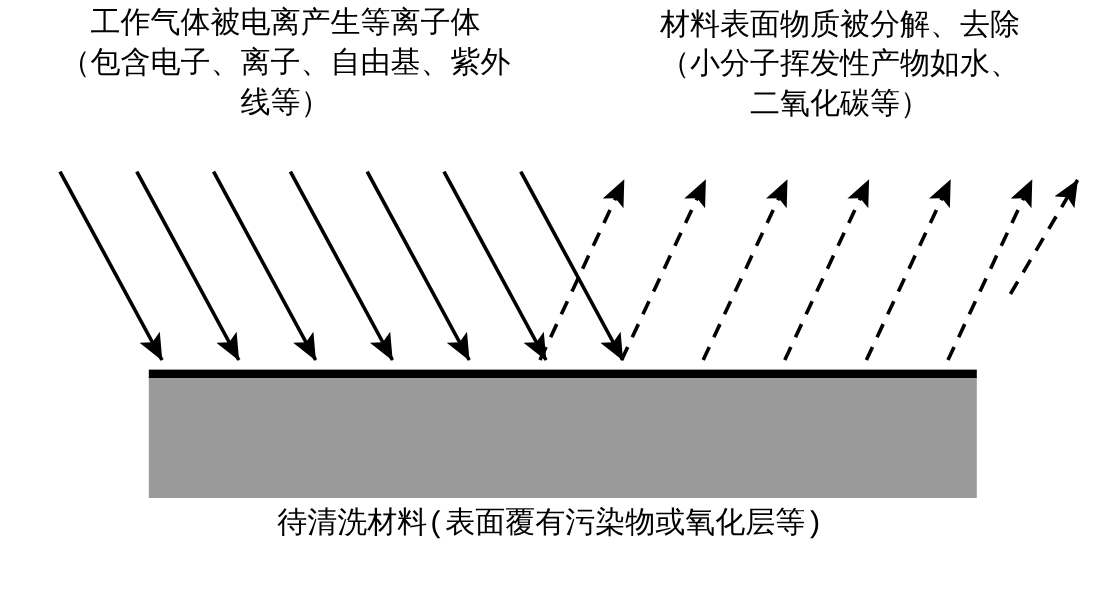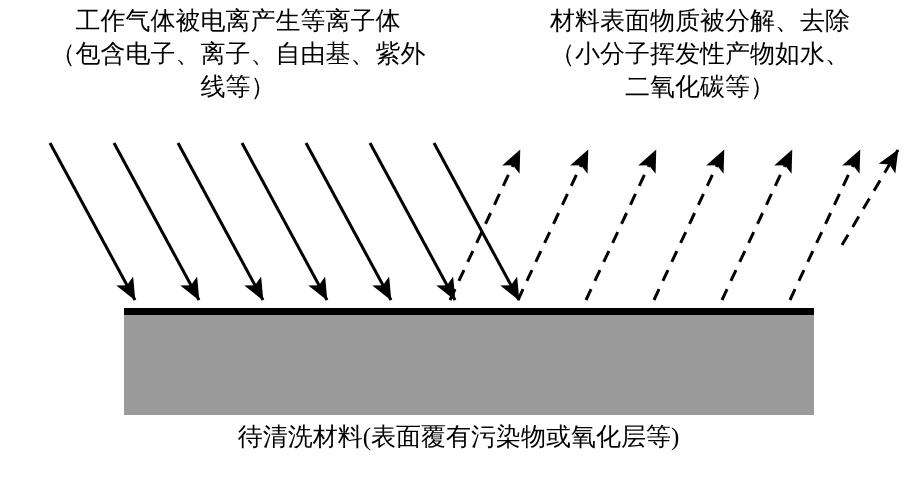--- a/index.html
+++ b/index.html
@@ -26,32 +26,34 @@
     font-size: 25px;
     line-height: 1.32;
     letter-spacing: 0px;
     color: #000000;
     white-space: pre-line;
   }
   #caption-left {
     left: 8px;
     top: 4px;
     width: 460px;
+    font-family: Liberation Mono, monospace;
   }
   #caption-right {
     left: 490px;
     top: 4px;
     width: 420px;
     text-align: center;
   }
   #caption-bottom {
     left: 0px;
     top: 420px;
     width: 917px;
     font-size: 25px;
+    font-family: Liberation Mono, monospace;
   }
   #diagram-svg {
     position: absolute;
     left: 0;
     top: 0;
     width: 917px;
     height: 495px;
   }
 </style>
 </head>

